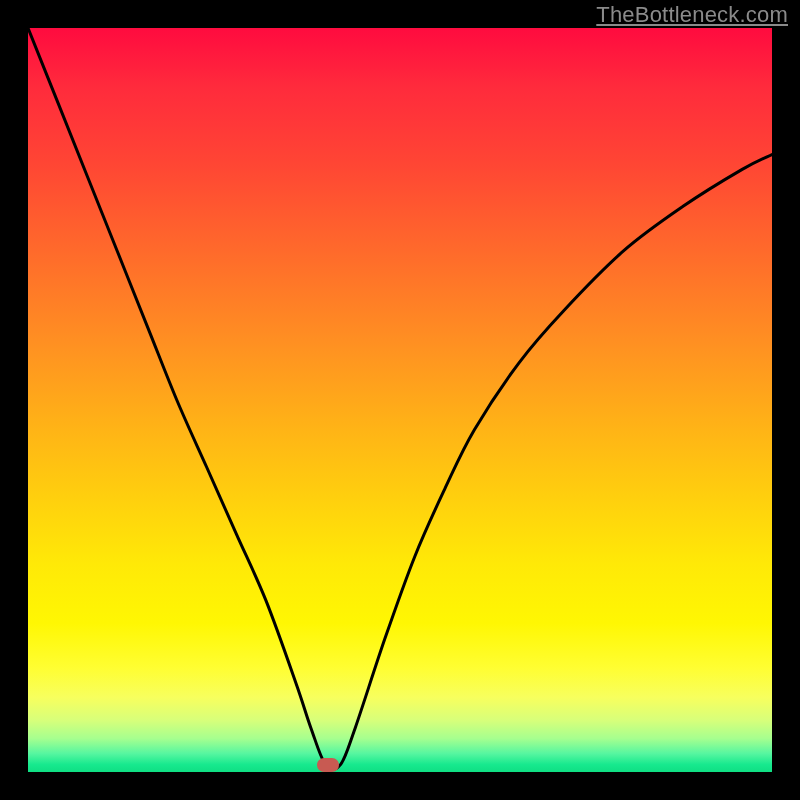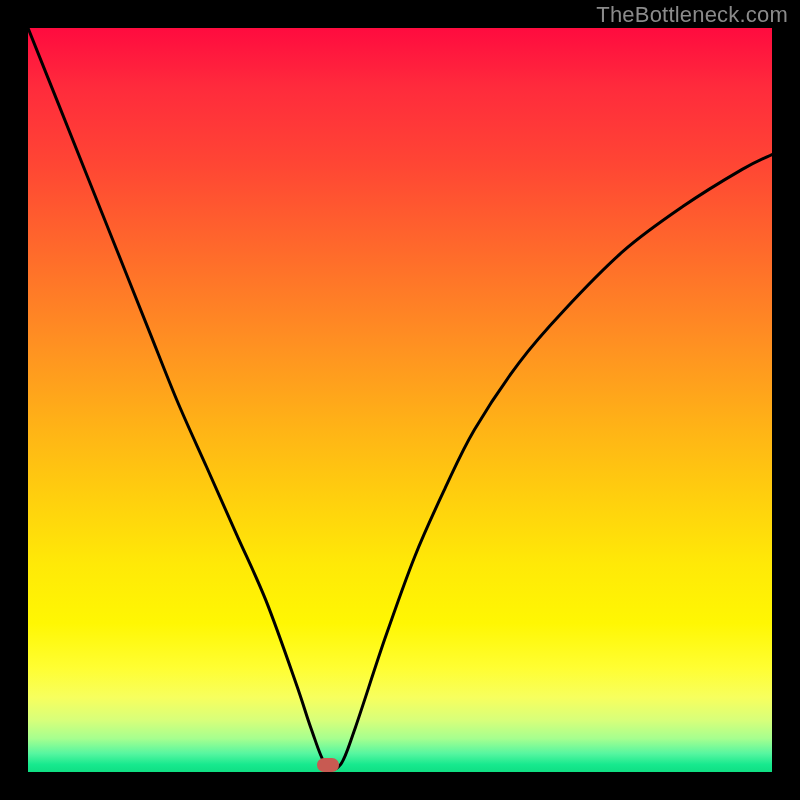--- a/index.html
+++ b/index.html
@@ -65,20 +65,21 @@
   }
   .watermark {
     position: absolute;
     top: 2px;
     right: 12px;
     color: #8a8a8a;
     font-size: 22px;
     letter-spacing: 0.2px;
     font-weight: 500;
     user-select: none;
+    text-decoration: underline;
   }
 </style>
 </head>
 <body>
 
 <div class="frame">
 
   <div class="watermark">TheBottleneck.com</div>
 
   <div class="plot-area">

